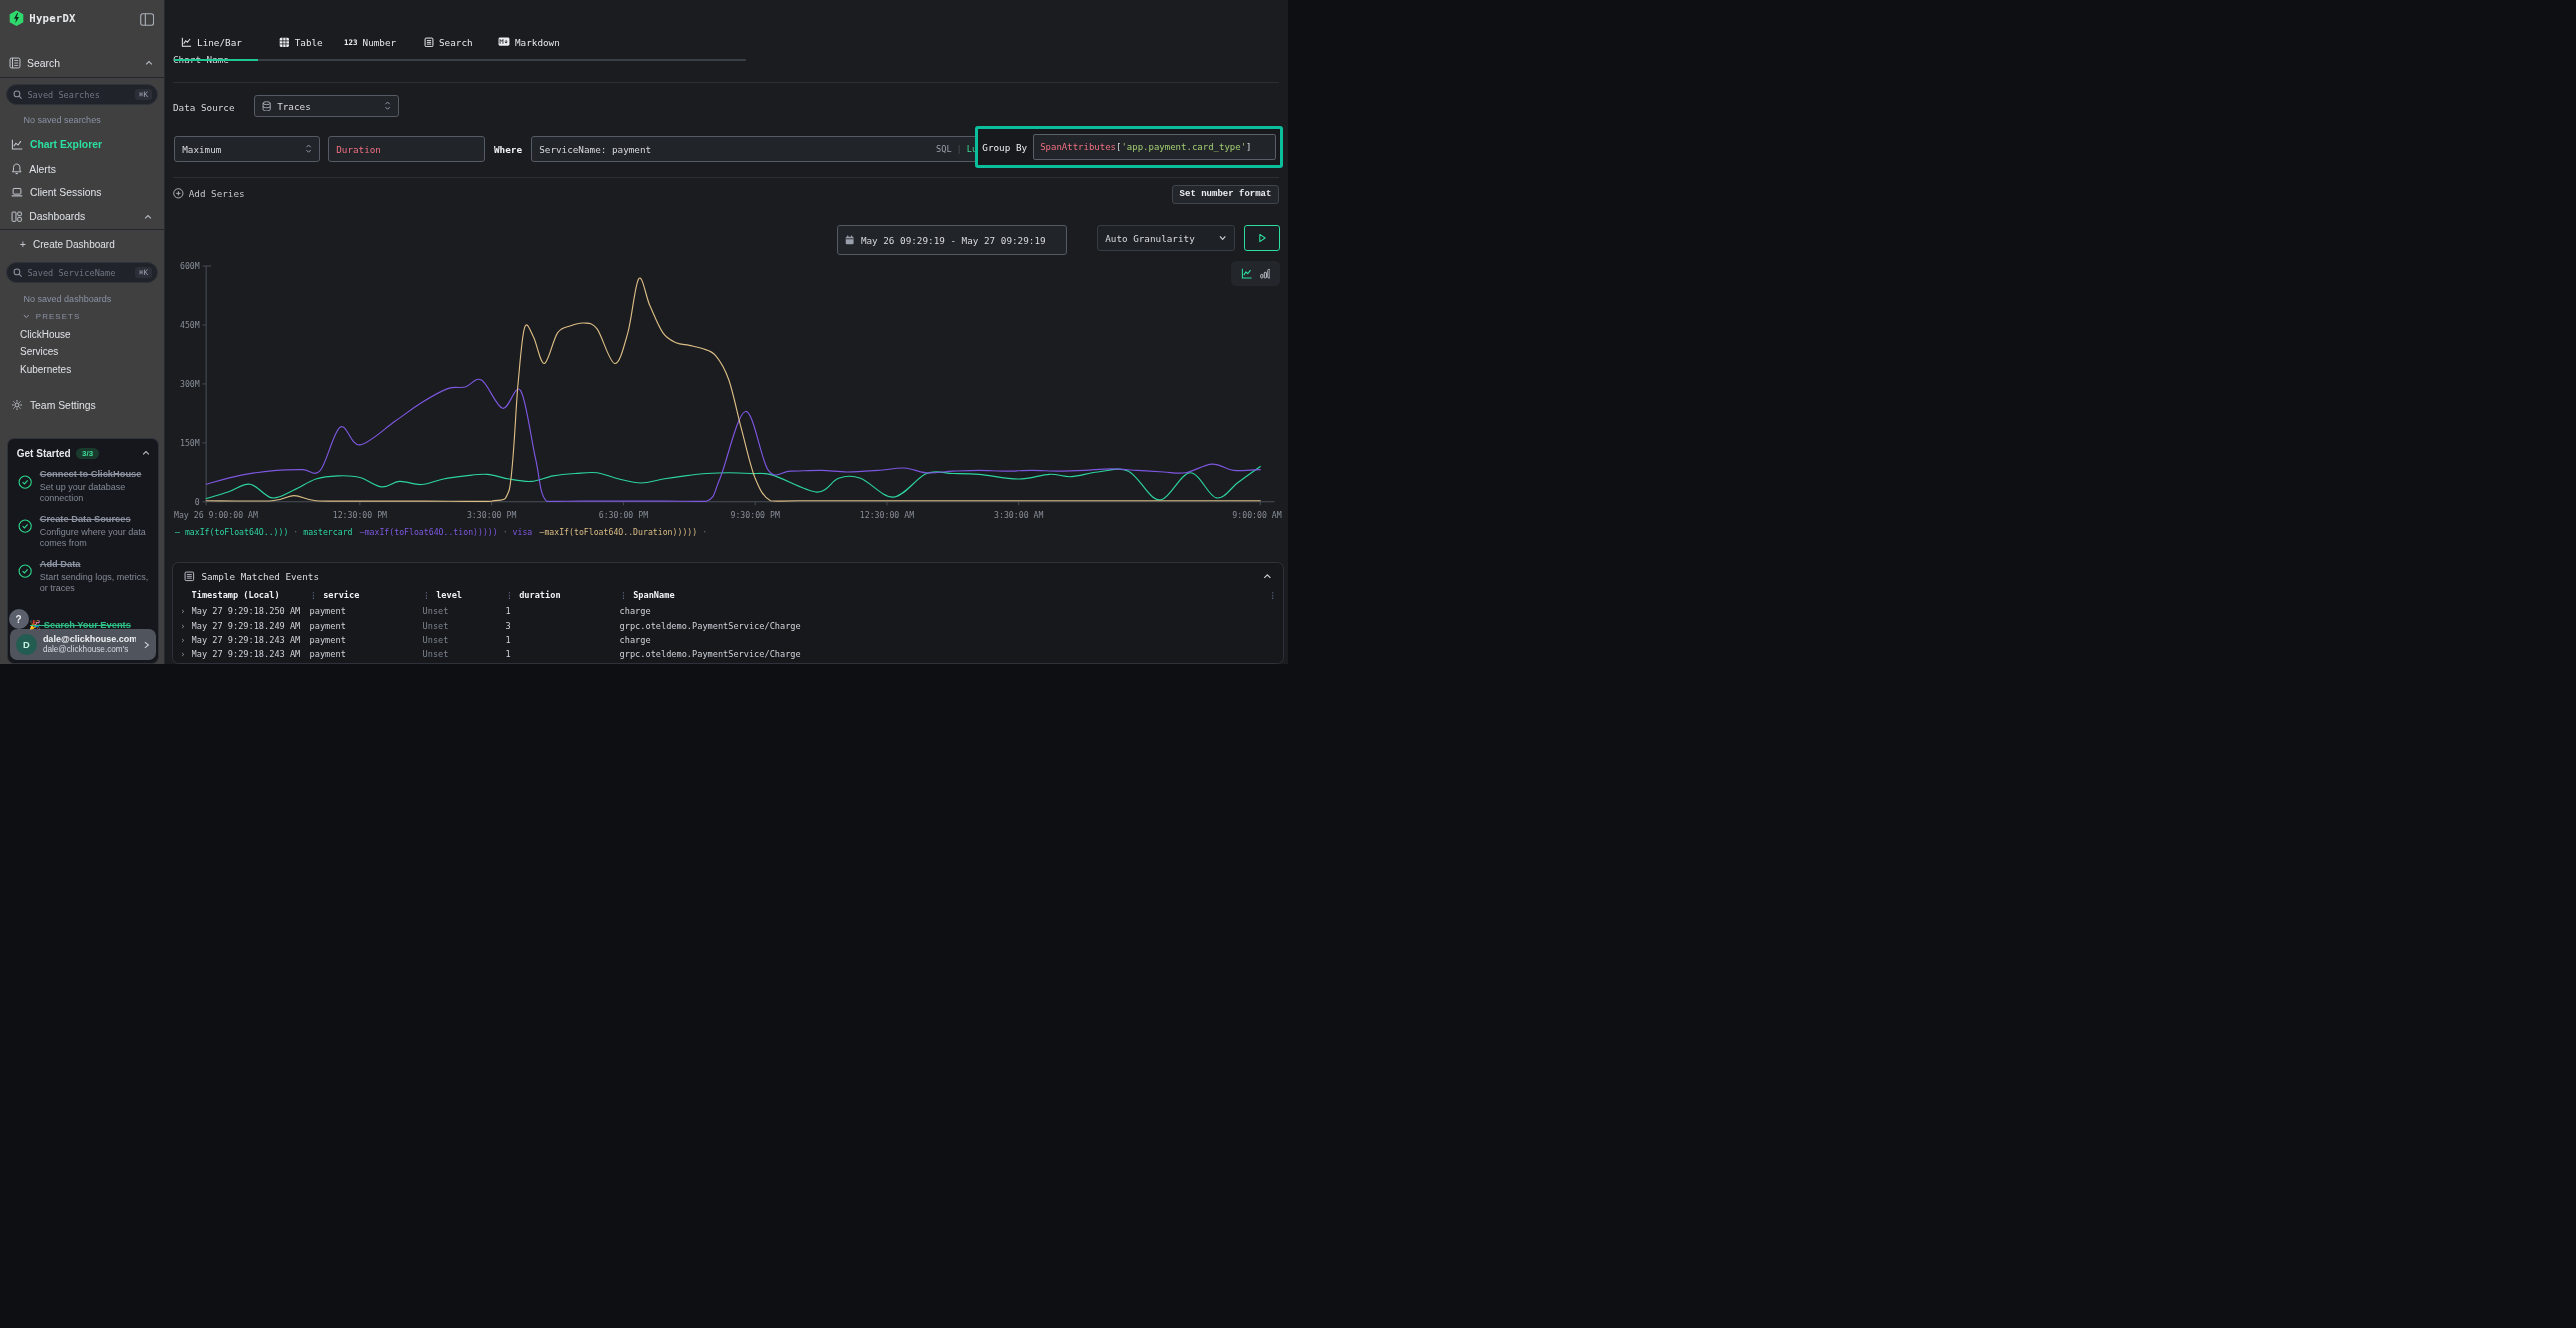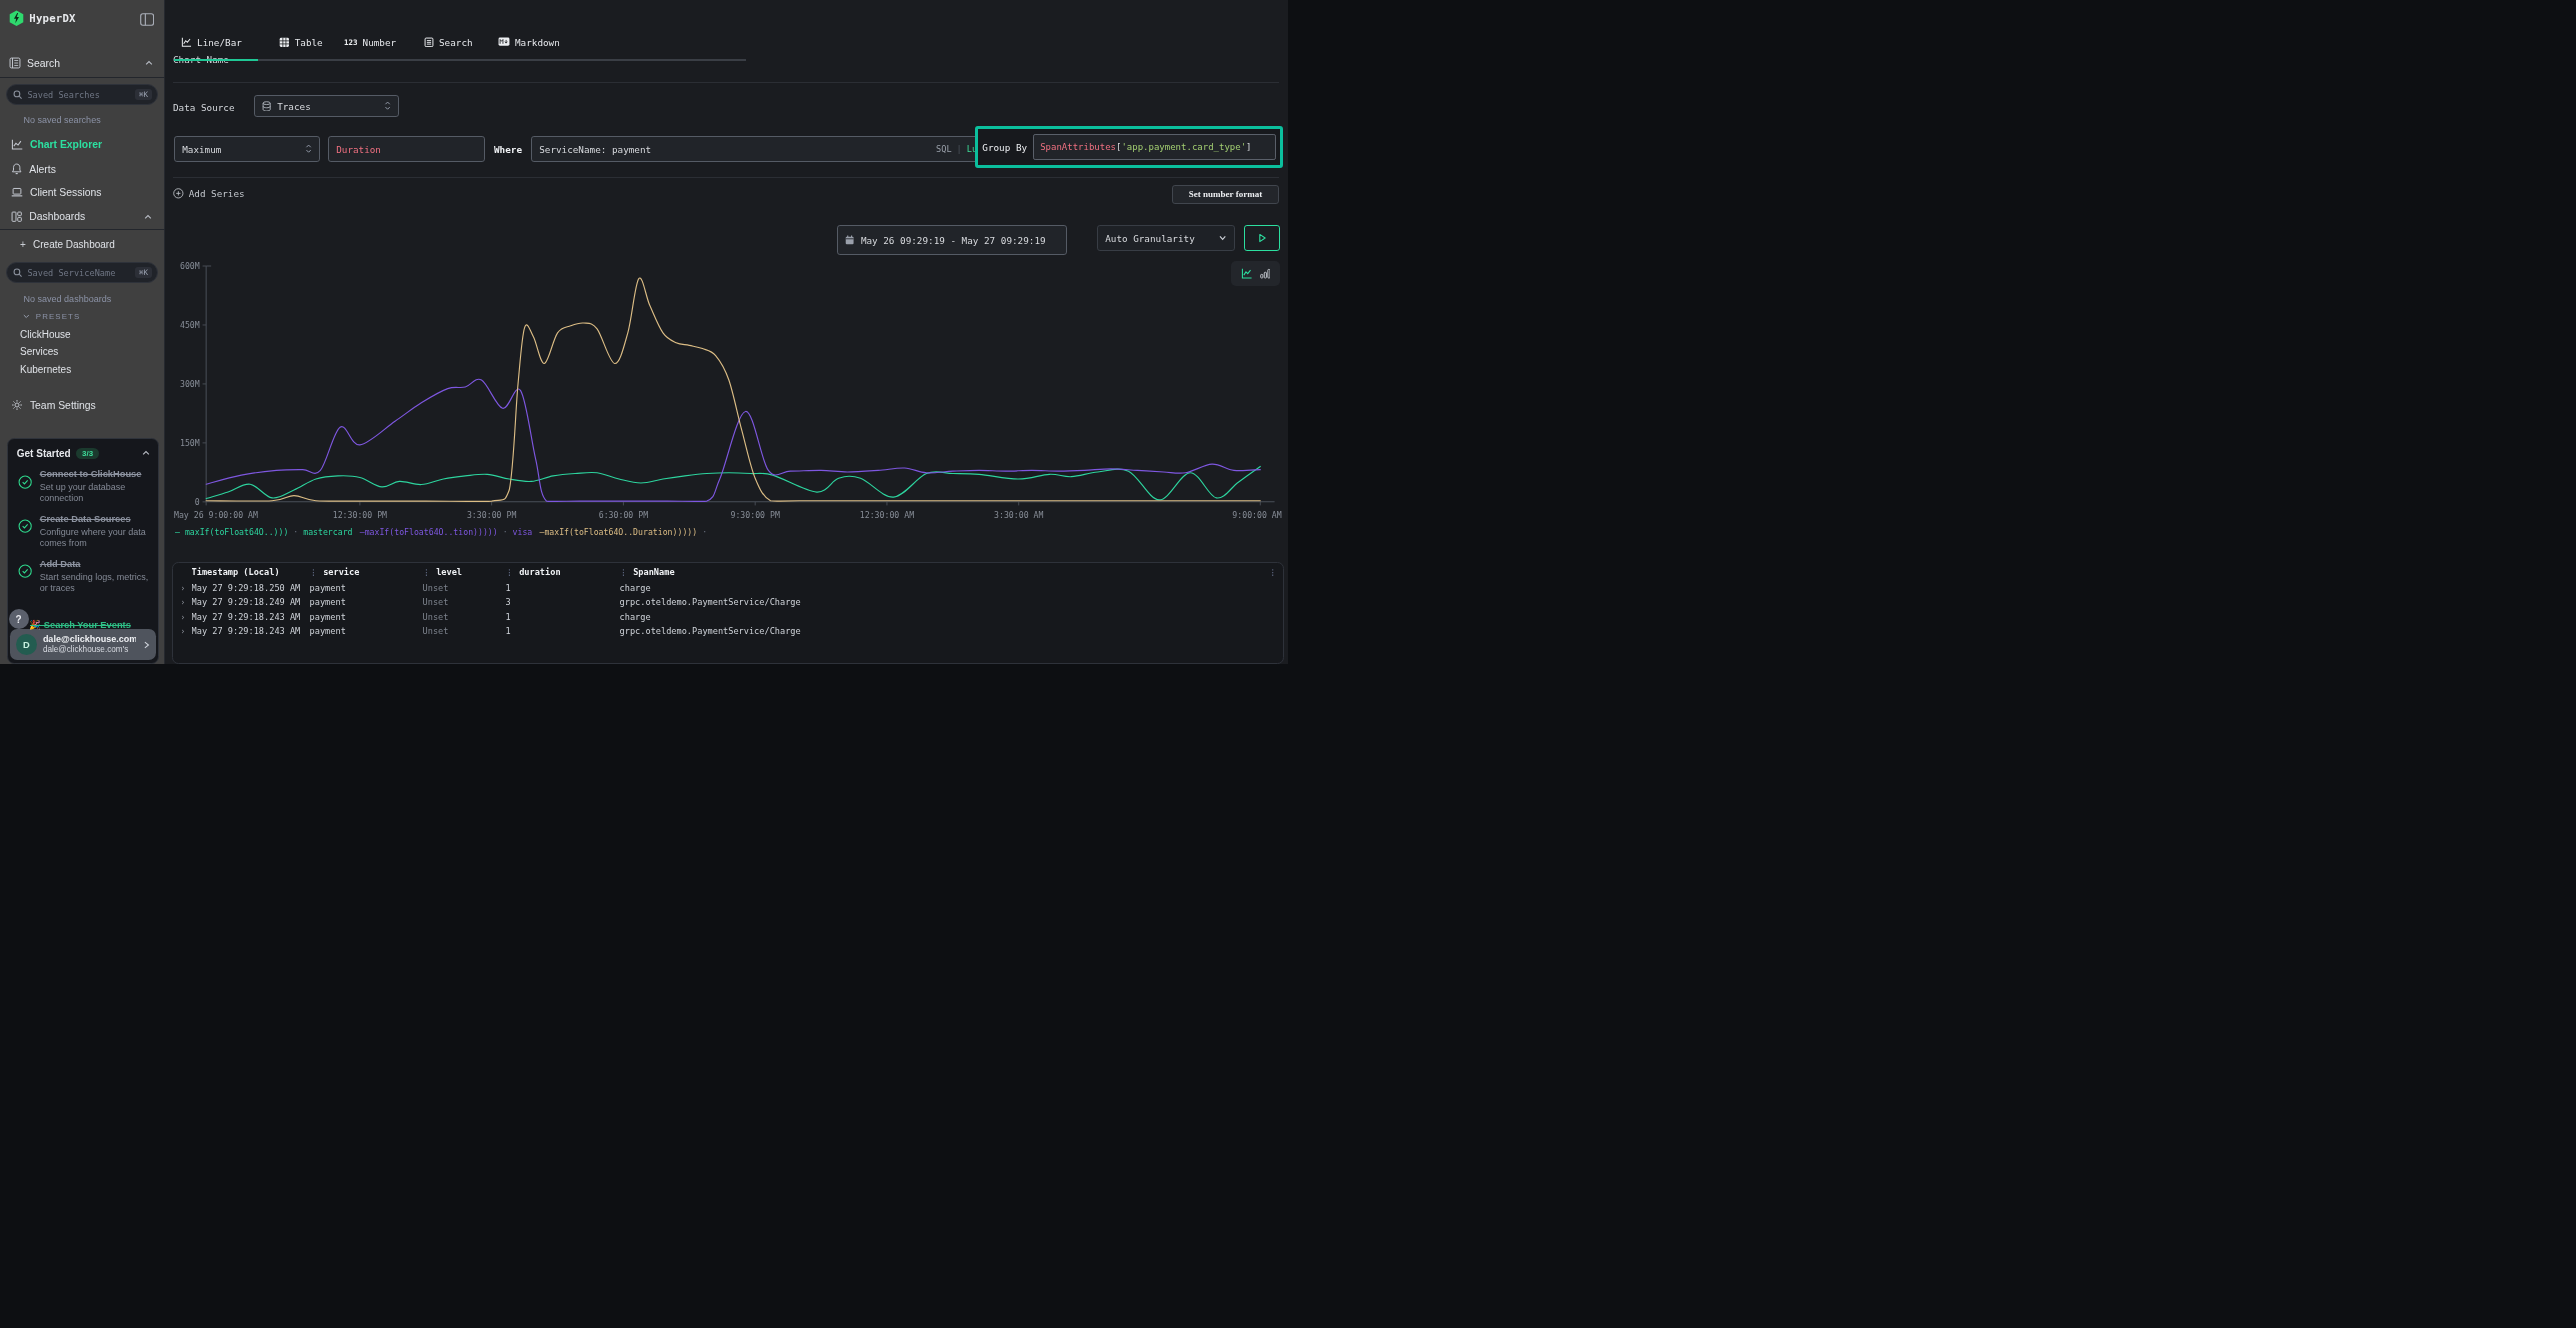--- a/index.html
+++ b/index.html
@@ -84,21 +84,21 @@
     display:flex; align-items:center; padding:0 6.4px; font-family:"DejaVu Sans Mono", monospace;
     font-size:9px; white-space:nowrap; overflow:hidden; }
   #groupby-input .fn { color:var(--pink,#ef7080); }
   #groupby-input .br { color:#d8dade; }
   #groupby-input .arg { color:var(--light-green,#a3cf72); }
 
   #add-series { position:absolute; left:173px; top:185px; height:17px; display:flex; align-items:center;
     gap:5px; font-family:"DejaVu Sans Mono", monospace; font-size:9.3px; color:#c3c7cd; cursor:pointer; }
   #set-number-format { position:absolute; left:1172px; top:185px; width:107px; height:18.6px;
     background:#23262b; border:0.7px solid #41464e; border-radius:2.9px; color:#eceef1;
-    font-family:Liberation Serif, serif; font-size:9px; font-weight:bold;
+    font-family:Liberation Mono, monospace; font-size:9px; font-weight:bold;
     display:flex; align-items:center; justify-content:center; cursor:pointer; }
 
   #date-range-box { position:absolute; left:837px; top:225px; width:230px; height:30px; gap:6.4px; }
   #granularity-box { position:absolute; left:1097px; top:225px; width:138px; height:26px;
     background:#1e2126; border:0.7px solid #383d45; gap:5.7px; }
   #run-button { position:absolute; left:1244px; top:225px; width:36px; height:26px;
     border:1.1px solid var(--accent,#2ce0a0); border-radius:2.9px; background:#1b1e22;
     display:flex; align-items:center; justify-content:center; cursor:pointer; }
   #chart-type-toggle { position:absolute; left:1231px; top:261px; width:49px; height:25px;
     background:#23262b; border-radius:5px; display:flex; align-items:center; justify-content:center;
@@ -481,20 +481,32 @@
     </span>
     <span>
       <span class="lg-c" style="color: rgb(126, 87, 224);">—</span><span class="lg-c" style="color: rgb(126, 87, 224);">maxIf(toFloat64O..tion)))))</span> <span class="dot">·</span> <span class="lg-c" style="color: rgb(126, 87, 224);">visa</span>
     </span>
     <span>
       <span class="lg-c" style="color: rgb(220, 189, 133);">—</span><span class="lg-c" style="color: rgb(220, 189, 133);">maxIf(toFloat64O..Duration)))))</span> <span class="dot">·</span>
     </span>
   </div>
 
   <div id="events-panel">
+    <div id="events-title-row">
+      <svg class="icon" width="10.7" height="10.7" viewBox="0 0 15 15">
+        <rect x="1.5" y="1.5" width="12" height="12" rx="1.5" fill="none" stroke="#c4c8d0" stroke-width="1.3"></rect>
+        <line x1="4" y1="5" x2="11" y2="5" stroke="#c4c8d0" stroke-width="1.2"></line>
+        <line x1="4" y1="7.5" x2="11" y2="7.5" stroke="#c4c8d0" stroke-width="1.2"></line>
+        <line x1="4" y1="10" x2="11" y2="10" stroke="#c4c8d0" stroke-width="1.2"></line>
+      </svg>
+      <span>Sample Matched Events</span>
+      <svg id="events-collapse" class="icon" width="10.7" height="10.7" viewBox="0 0 14 14">
+          <polyline points="3,9 7,5 11,9" fill="none" stroke="#c9cdd4" stroke-width="1.6"></polyline>
+        </svg>
+    </div>
     <div class="tbl tbl-head">
       <span></span>
       <span class="cell">Timestamp (Local)</span>
       <span class="cell">
           <span class="colsep">⋮</span>
           <span>service</span>
         </span>
       <span class="cell">
           <span class="colsep">⋮</span>
           <span>level</span>

